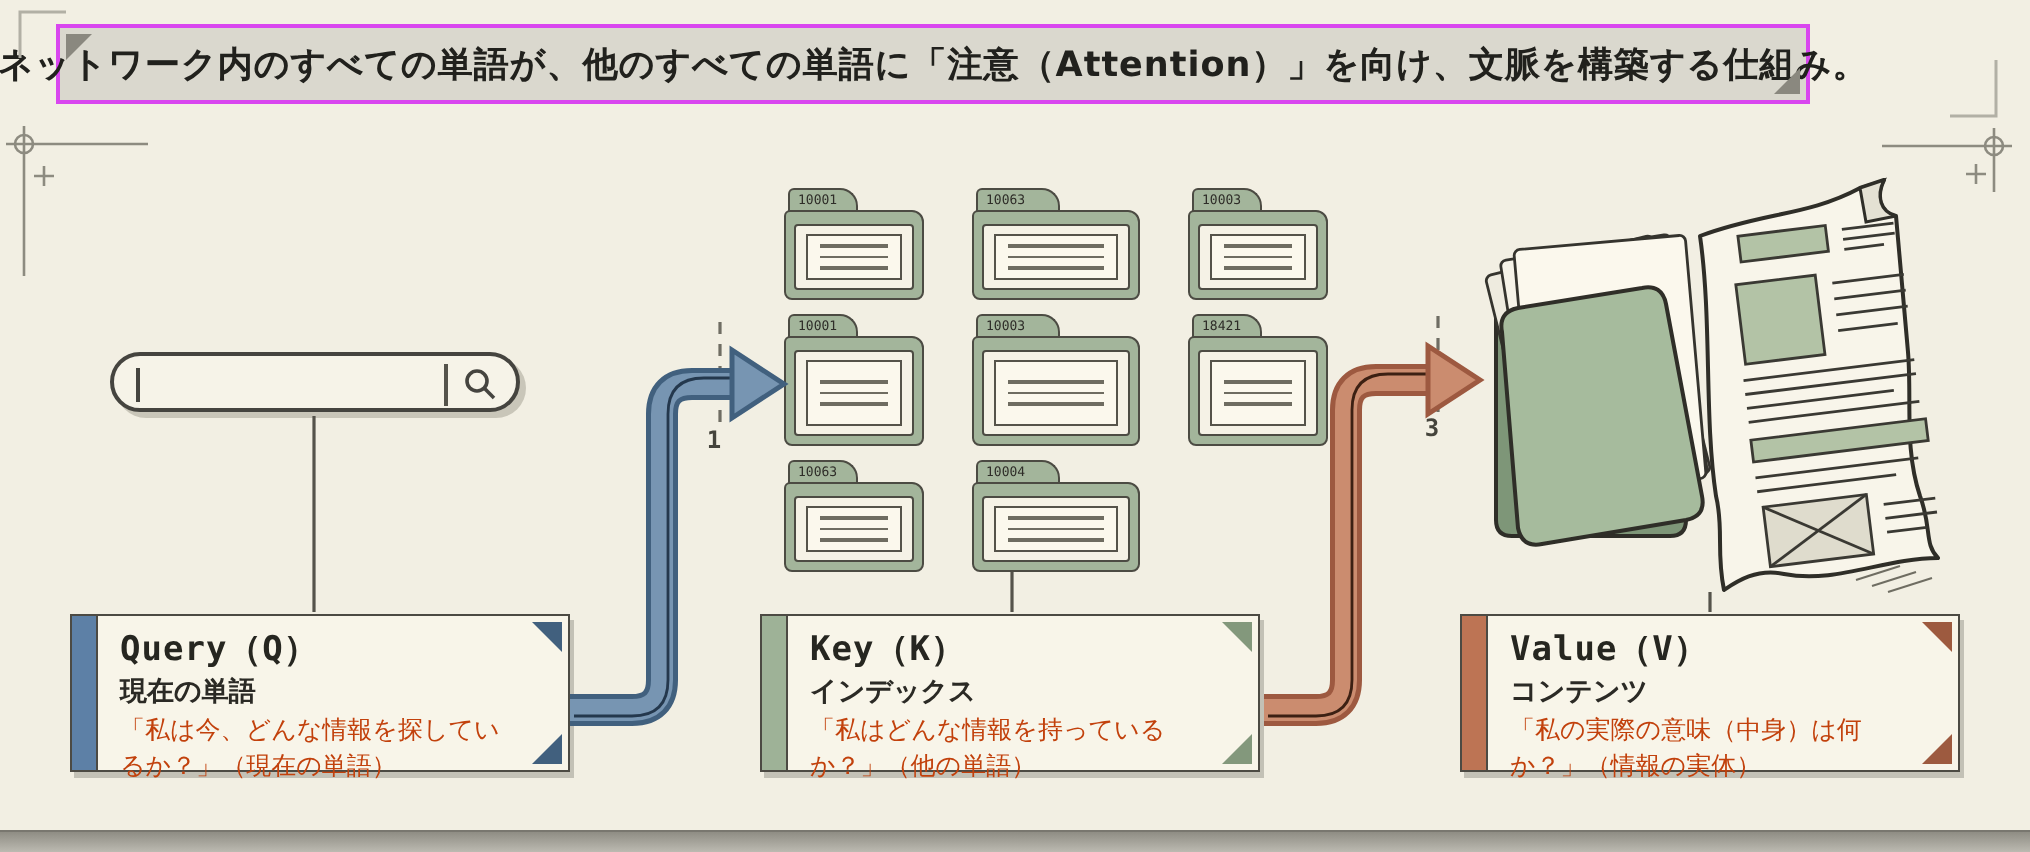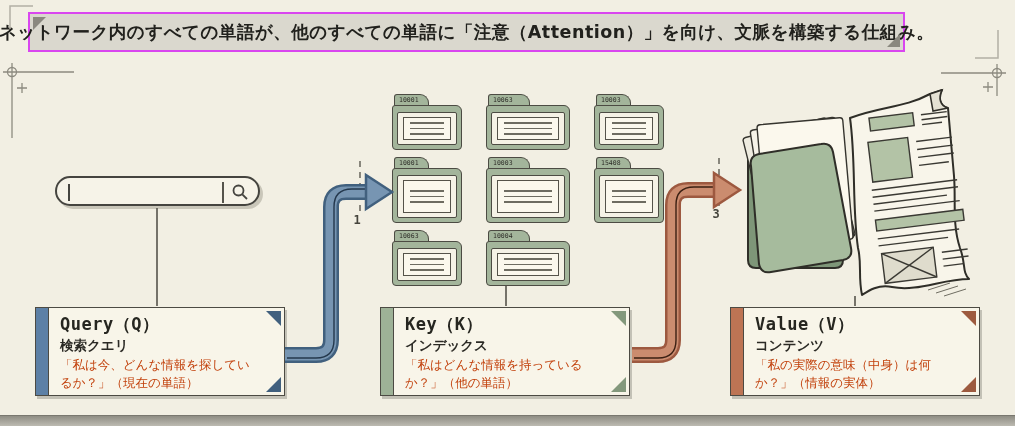--- a/index.html
+++ b/index.html
@@ -61,21 +61,21 @@
   .folder.hl .paper { background:#b7c7ac; }
   .folder.hl .inner { background:#b3c3a8; border-color:#45443c; }
   .folder.hl .fl    { background:#4e5a47; }
   .folder.hl .tab-label {
     display:inline-block; background:#f6f3e8; border:1px solid #44433c; border-radius:2px;
     padding:0 3px; margin-top:1px; line-height:8px; font-size:6.5px;
   }
 
   
   .card {
-    position:absolute; top:307px; width:250px; height:89px; box-sizing:border-box;
+    position:absolute; top:307px; width:250px; height:79px; box-sizing:border-box;
     background:#f8f5e9; border:1.5px solid #4c4a43;
     box-shadow:2px 3px 0 rgba(110,108,96,.35); z-index:4;
   }
   .card .bar {
     position:absolute; left:0; top:0; bottom:0; width:12px;
     background:var(--accent); border-right:1.5px solid #4c4a43;
   }
   .card .tri { position:absolute; width:0; height:0; }
   .card .tri.tr { top:3px; right:3px; border-top:15px solid var(--accent-dark); border-left:15px solid transparent; }
   .card .tri.br { bottom:3px; right:3px; border-bottom:15px solid var(--accent-dark); border-left:15px solid transparent; }
@@ -175,21 +175,21 @@
           <span class="paper">
             <span class="inner">
               <i class="fl"></i>
               <i class="fl"></i>
               <i class="fl"></i>
             </span>
           </span>
         </span>
     </div>
     <div class="folder">
-      <span class="tab"><span class="tab-label">15408</span></span>
+      <span class="tab"><span class="tab-label">18421</span></span>
       <span class="body">
           <span class="paper">
             <span class="inner">
               <i class="fl"></i>
               <i class="fl"></i>
               <i class="fl"></i>
             </span>
           </span>
         </span>
     </div>
@@ -265,21 +265,21 @@
       </g>
     </g>
   </svg>
 
   <div class="card" style="left: 35px; --accent: #5d80a6; --accent-dark: #41607e;">
     <span class="bar"></span>
     <span class="tri tr"></span>
     <span class="tri br"></span>
     <div class="card-content">
       <div class="card-title">Query（Q）</div>
-      <div class="card-subtitle">検索クエリ</div>
+      <div class="card-subtitle">現在の単語</div>
       <div class="card-body">「私は今、どんな情報を探しているか？」（現在の単語）</div>
     </div>
   </div>
 
   <div class="card" style="left: 380px; --accent: #9eb297; --accent-dark: #83987c;">
     <span class="bar"></span>
     <span class="tri tr"></span>
     <span class="tri br"></span>
     <div class="card-content">
       <div class="card-title">Key（K）</div>

